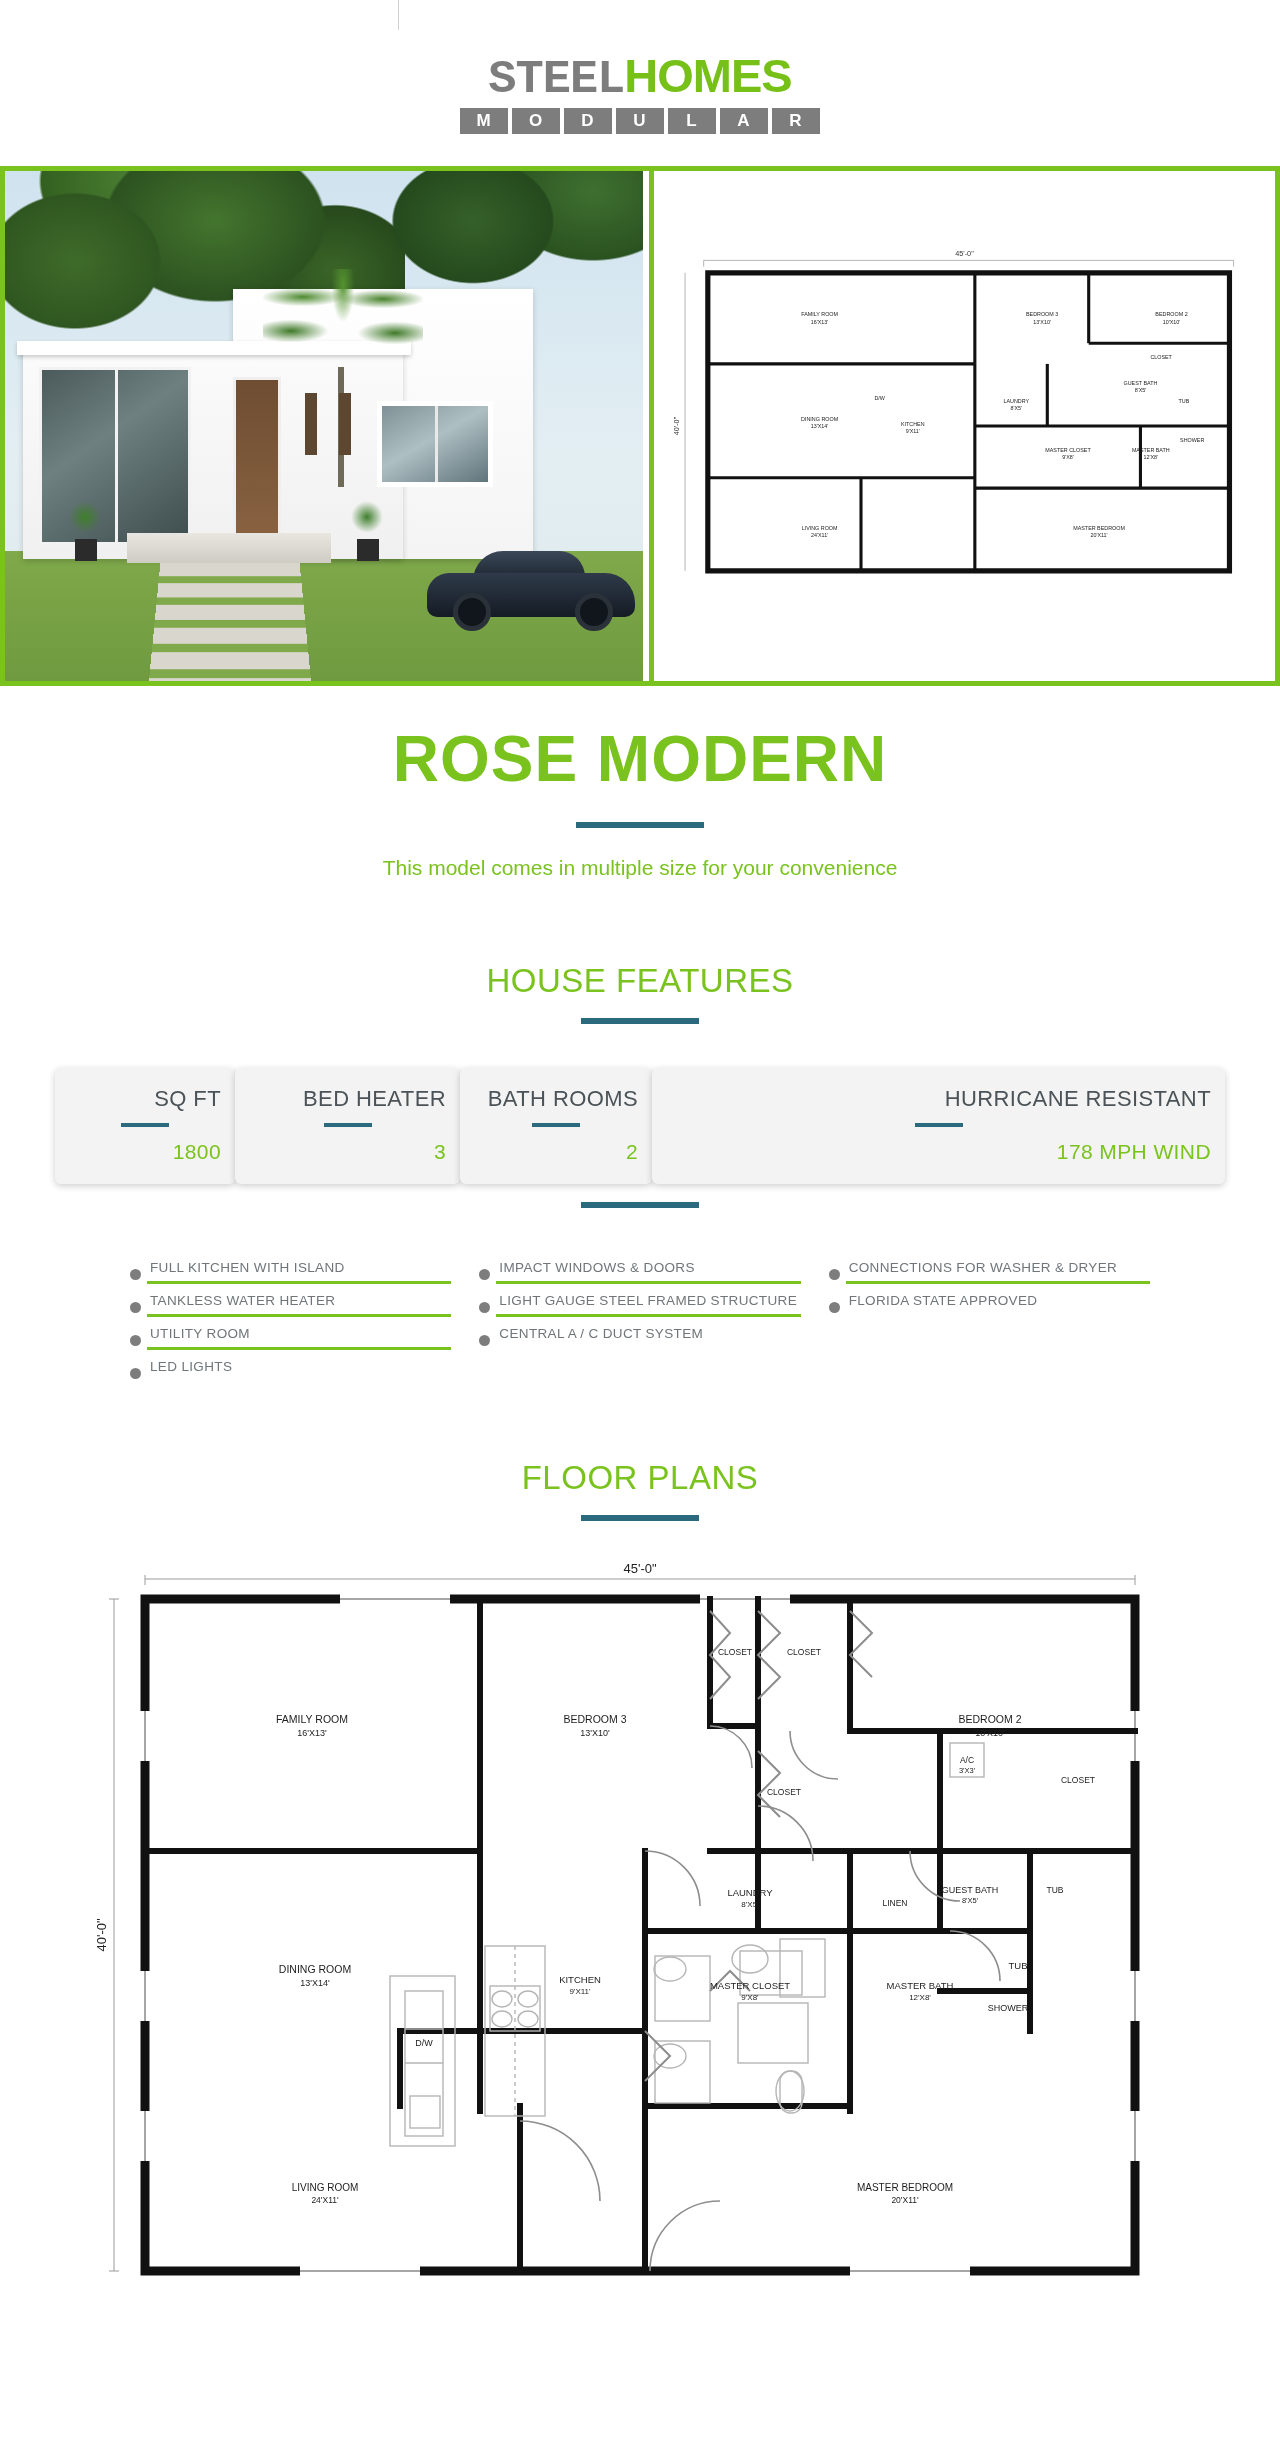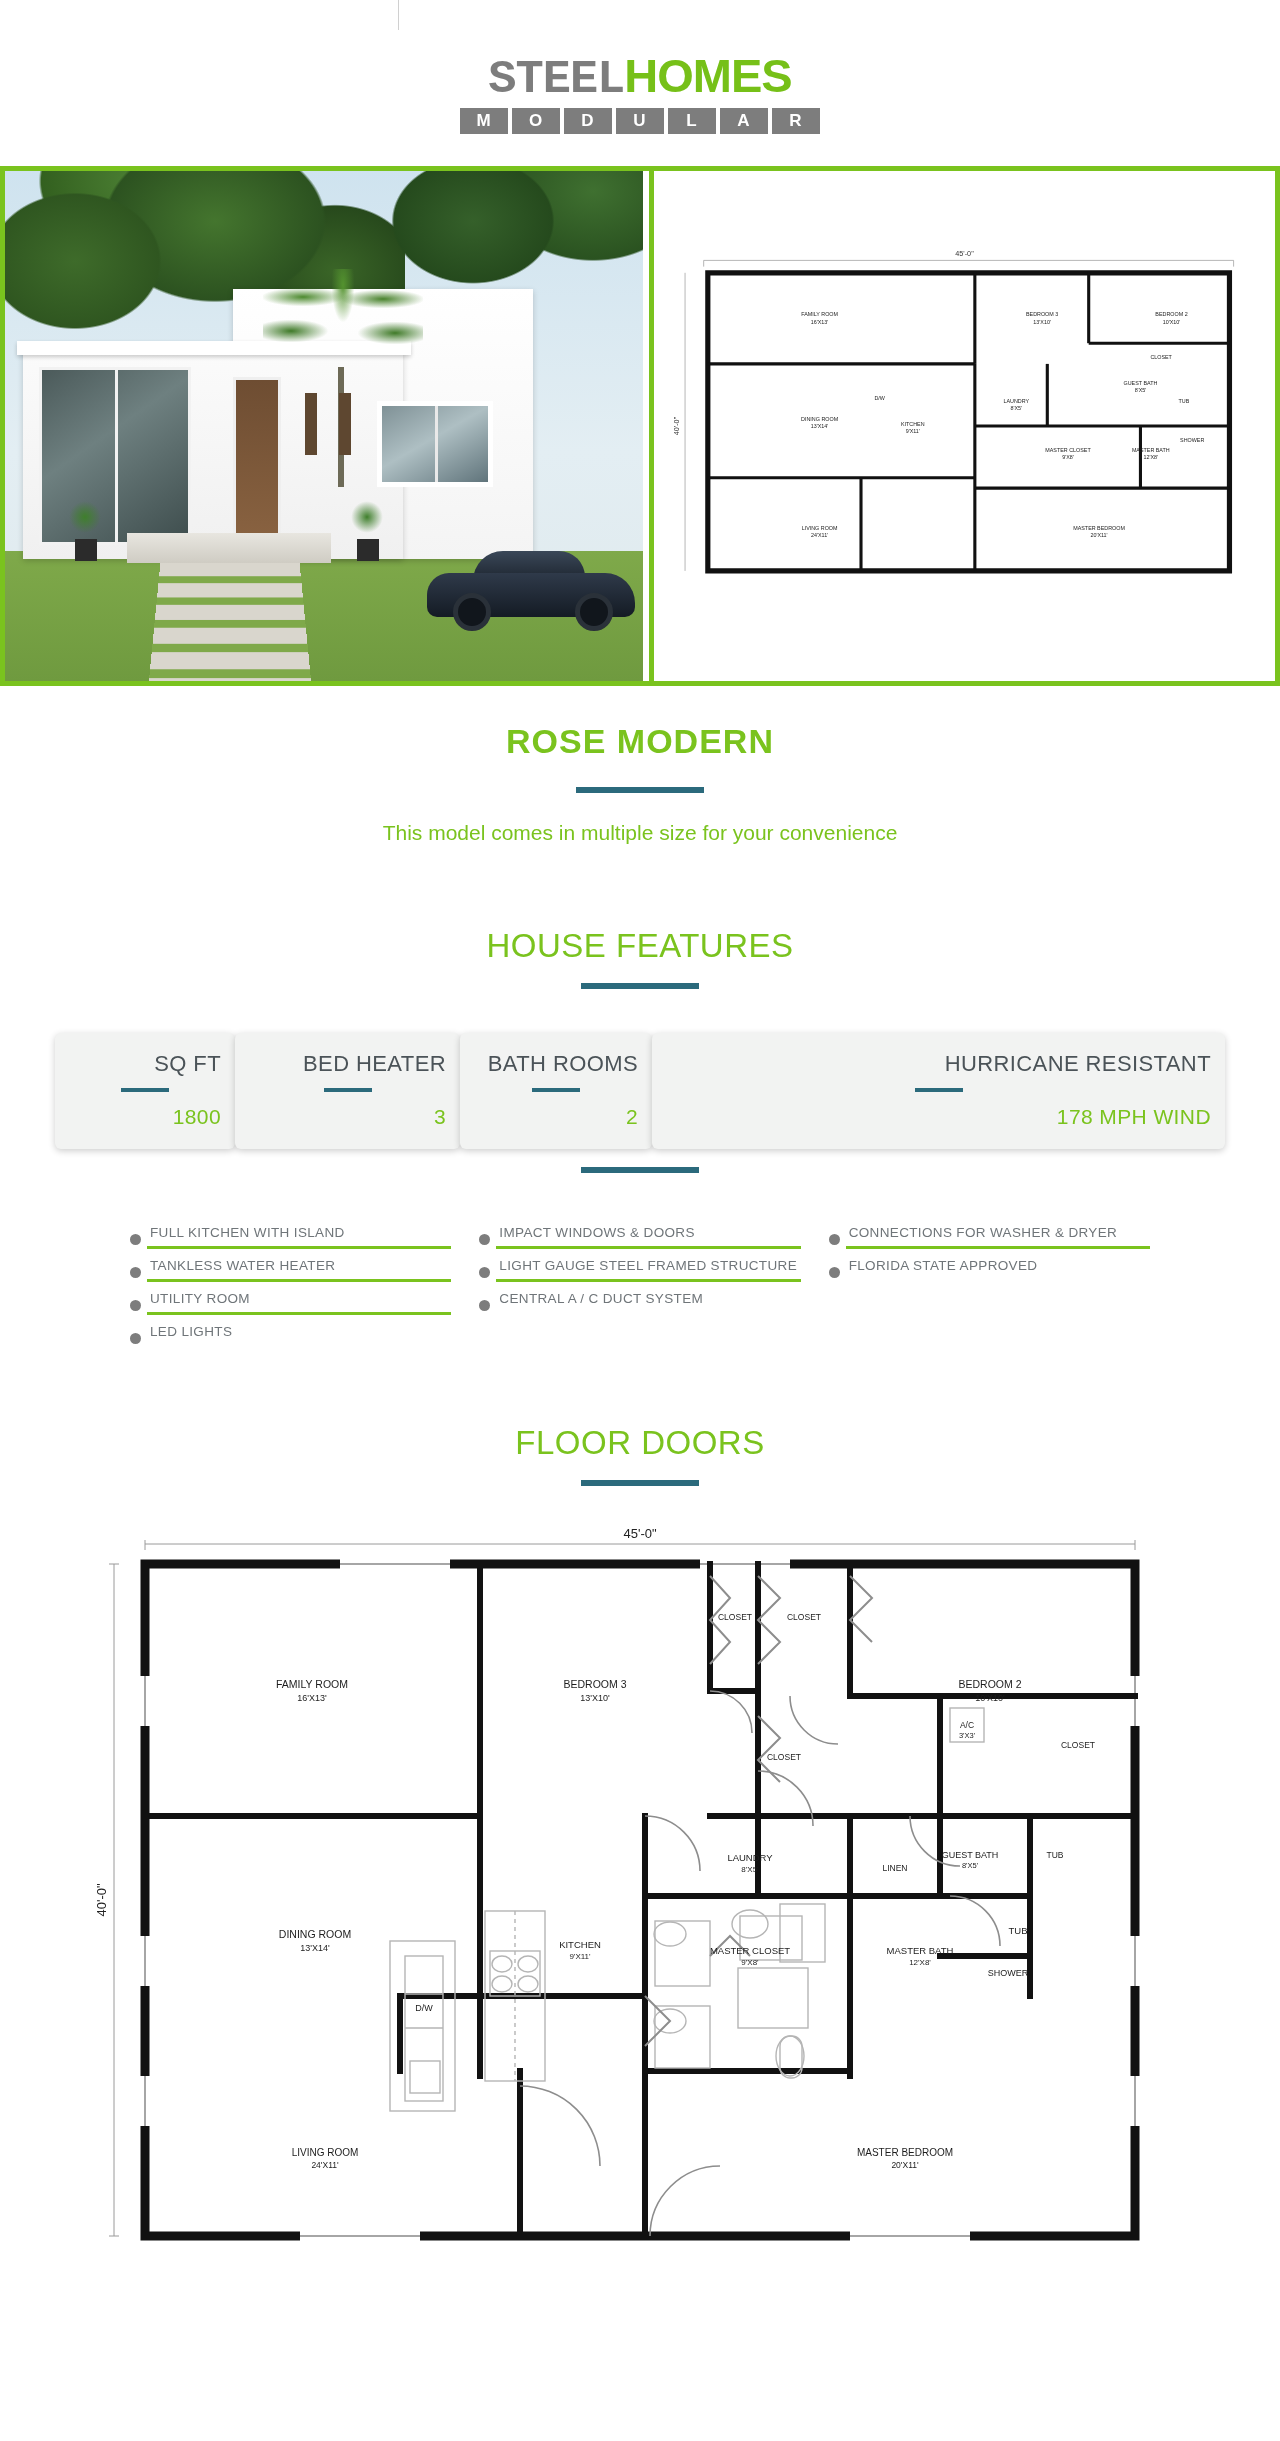--- a/index.html
+++ b/index.html
@@ -182,21 +182,21 @@
   .thumb-plan {
     position:absolute; left:0; top:0; right:0; bottom:0;
     display:flex; align-items:center; justify-content:center;
     background:#ffffff;
   }
 
   
   .model-title {
     margin-top: 36px;
     text-align: center;
-    font-size: 34px;
+    font-size: 64px;
     font-weight: bold;
     color: #7ac31e;
     letter-spacing: 1px;
   }
   .rule-teal {
     width: 128px; height: 6px; background: #2b6a7c;
     margin: 26px auto 0;
   }
   .rule-teal.short { width: 118px; margin-top: 18px; }
   .model-sub {
@@ -477,21 +477,21 @@
         <span class="feat-text">CONNECTIONS FOR WASHER &amp; DRYER</span>
       </div>
       <div class="feat-rule"></div>
       <div class="feat-item">
         <span class="feat-dot"></span>
         <span class="feat-text">FLORIDA STATE APPROVED</span>
       </div>
     </div>
   </div>
 
-  <div class="section-title">FLOOR DOORS</div>
+  <div class="section-title">FLOOR PLANS</div>
   <div class="rule-teal short"></div>
 
   <div class="plan-wrap">
     <svg class="plan-svg" viewBox="0 0 1100 760">
 
       <g stroke="#9a9a9a" stroke-width="1" fill="none">
         <line x1="55" y1="28" x2="1045" y2="28"></line>
         <line x1="55" y1="24" x2="55" y2="34"></line>
         <line x1="1045" y1="24" x2="1045" y2="34"></line>
         <line x1="24" y1="48" x2="24" y2="720"></line>

